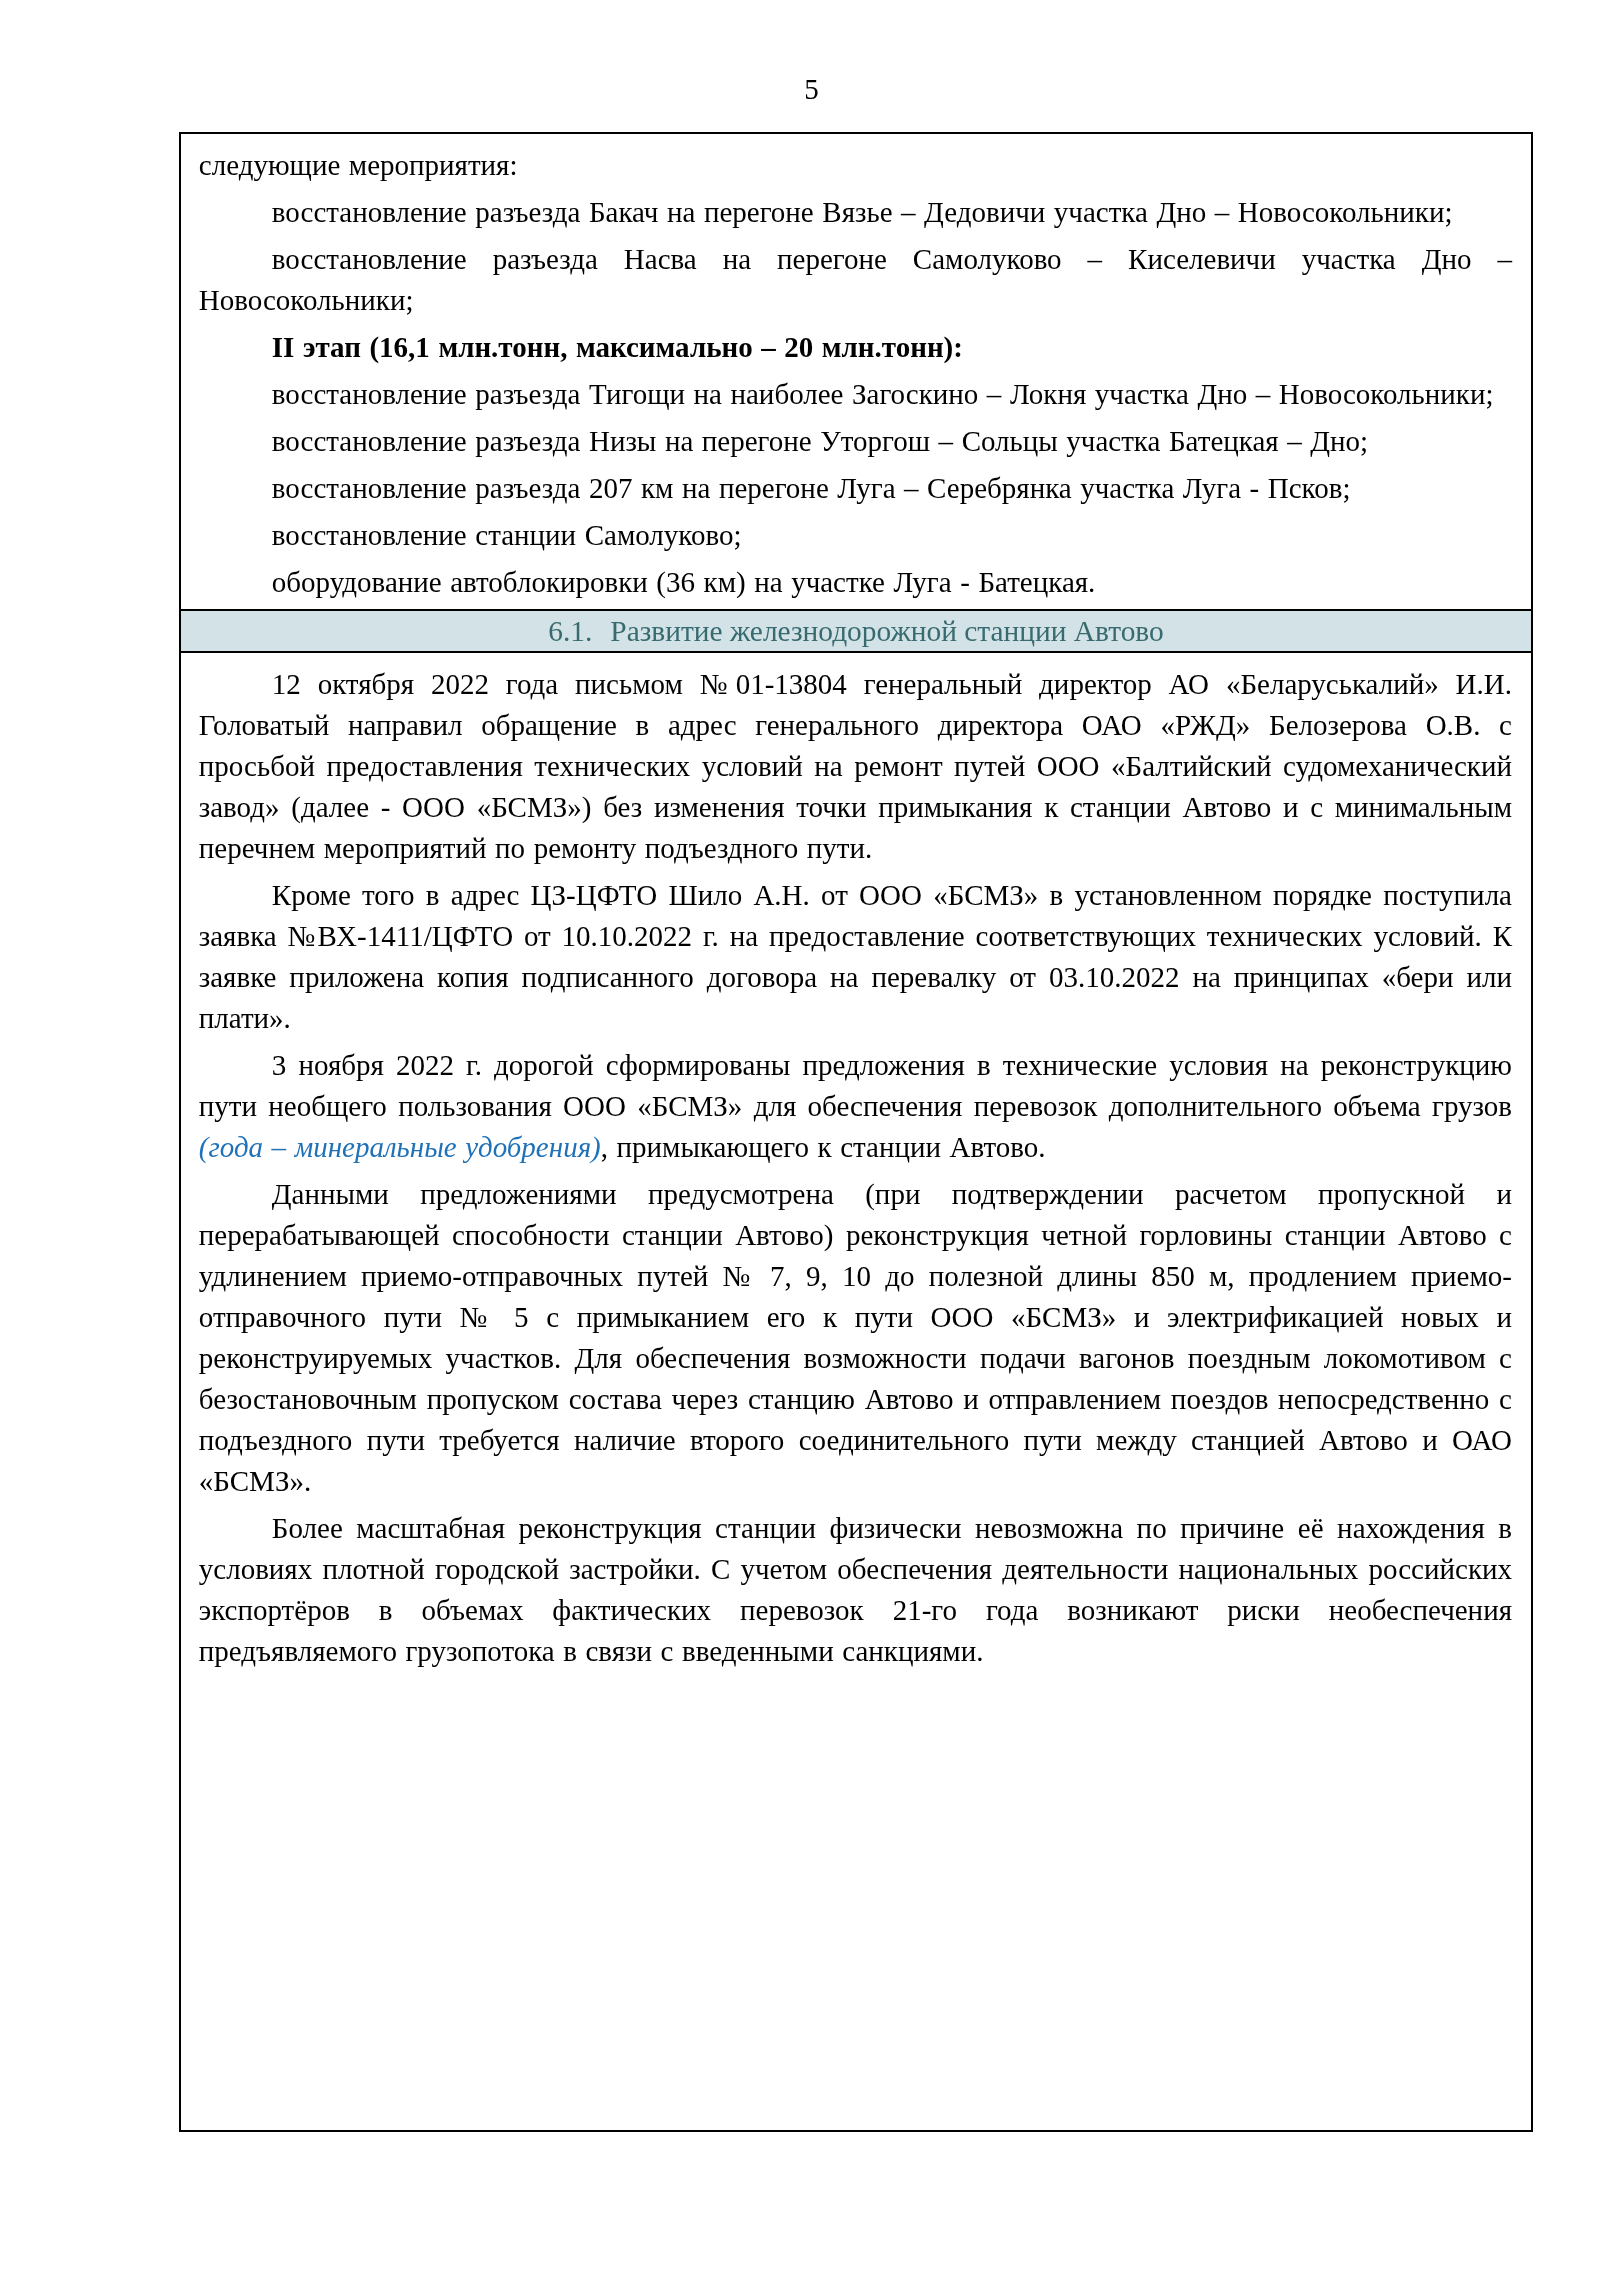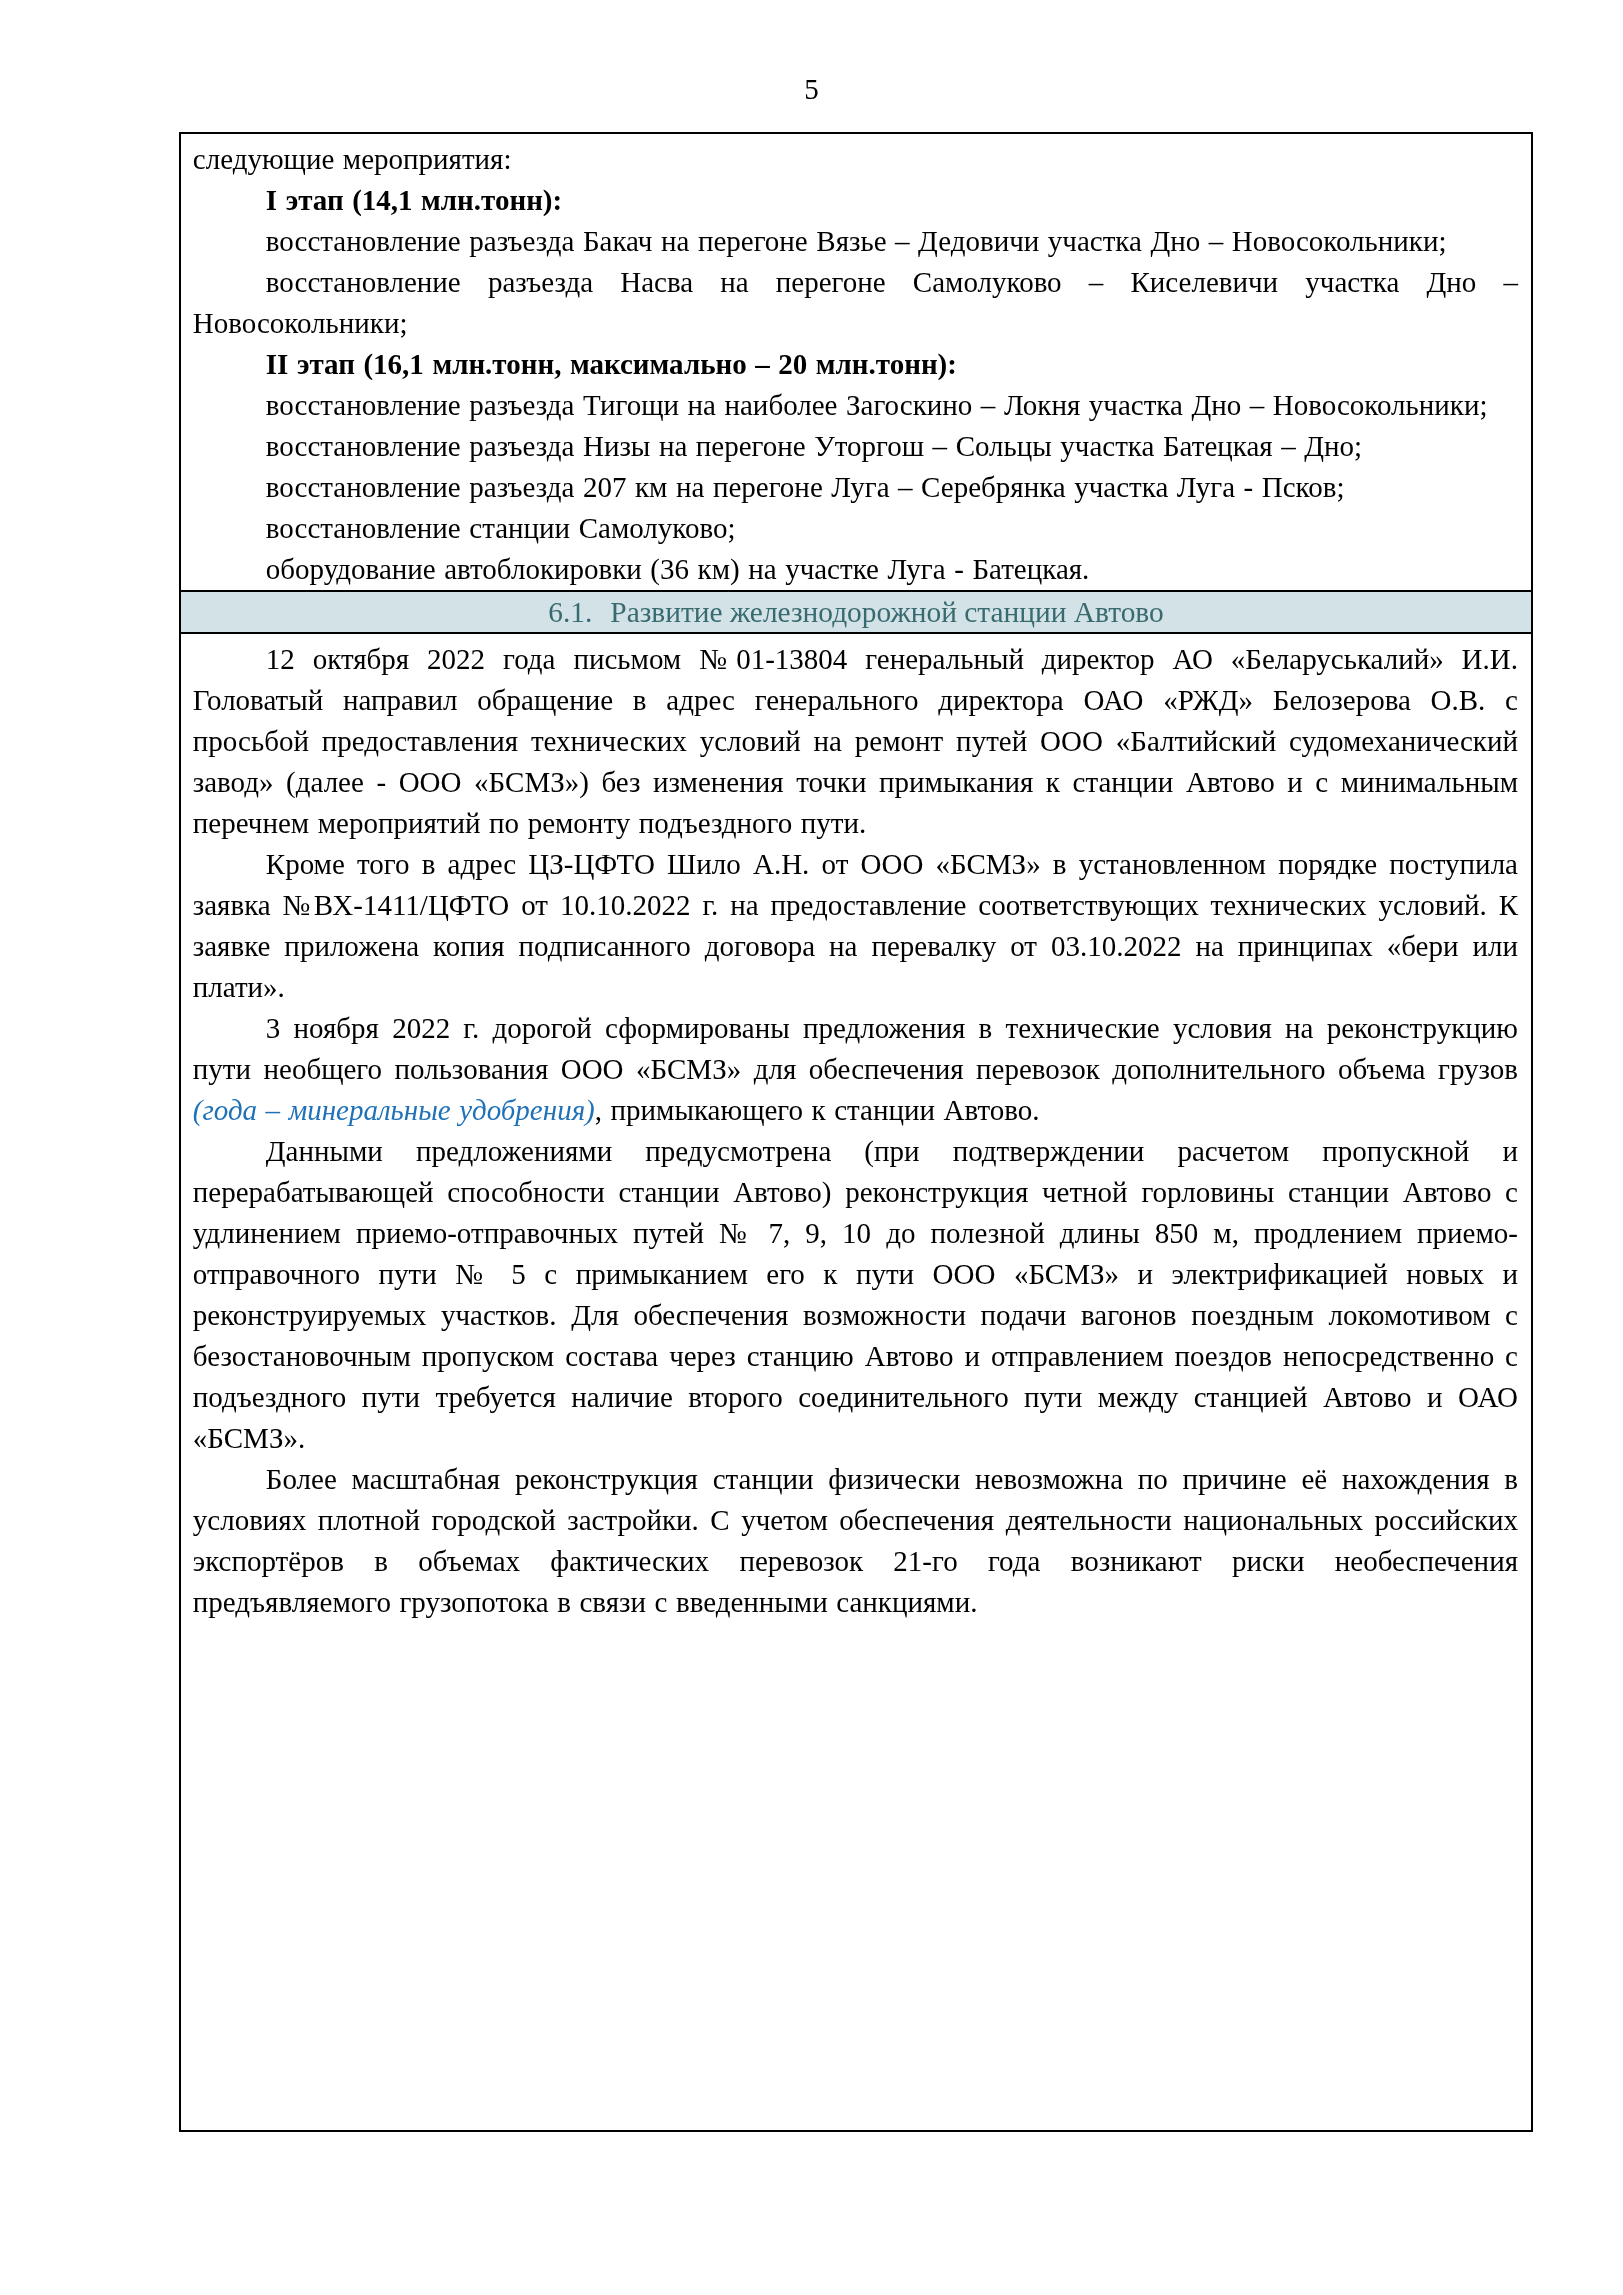--- a/index.html
+++ b/index.html
@@ -36,21 +36,21 @@
     border:2.6px solid var(--border-color);
     background:#ffffff;
   }
   .section-intro{
     padding:5.2px 13px 0 11.8px;
   }
   .section-body{
     padding:5.2px 13px 11.8px 11.8px;
   }
   .para{
-    margin:0;
+    margin:6px;
     font-size:29px;
     line-height:41px;
     text-align:justify;
     text-indent:73px;
     word-spacing:1.3px;
   }
   .para.no-indent{text-indent:0;}
   .para.bold{font-weight:bold;}
   .blue-italic{
     color:var(--highlight-blue);
@@ -71,21 +71,20 @@
 </style>
 </head>
 <body>
 
 <div class="page-number">5</div>
 
 <div class="content-box">
 
   <div class="section-intro">
       <p class="para no-indent"><span>следующие мероприятия:</span></p>
-      <p class="para bold"><span>I этап (14,1 млн.тонн):</span></p>
       <p class="para"><span>восстановление разъезда Бакач на перегоне Вязье – Дедовичи участка Дно – Новосокольники;</span></p>
       <p class="para"><span>восстановление разъезда Насва на перегоне Самолуково – Киселевичи участка Дно – Новосокольники;</span></p>
       <p class="para bold"><span>II этап (16,1 млн.тонн, максимально – 20 млн.тонн):</span></p>
       <p class="para"><span>восстановление разъезда Тигощи на наиболее Загоскино – Локня участка Дно – Новосокольники;</span></p>
       <p class="para"><span>восстановление разъезда Низы на перегоне Уторгош – Сольцы участка Батецкая – Дно;</span></p>
       <p class="para"><span>восстановление разъезда 207 км на перегоне Луга – Серебрянка участка Луга - Псков;</span></p>
       <p class="para"><span>восстановление станции Самолуково;</span></p>
       <p class="para"><span>оборудование автоблокировки (36 км) на участке Луга - Батецкая.</span></p>
     </div>
 

